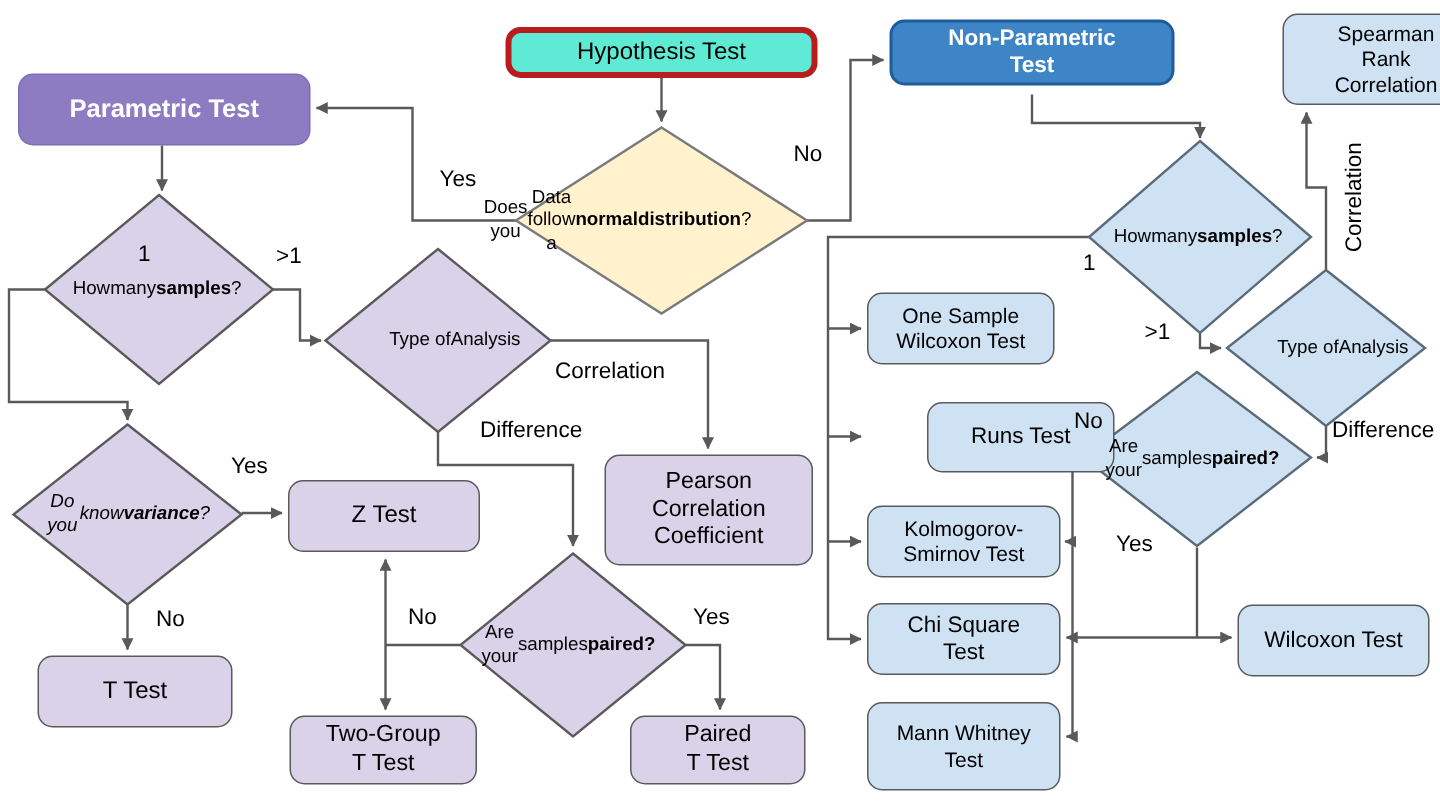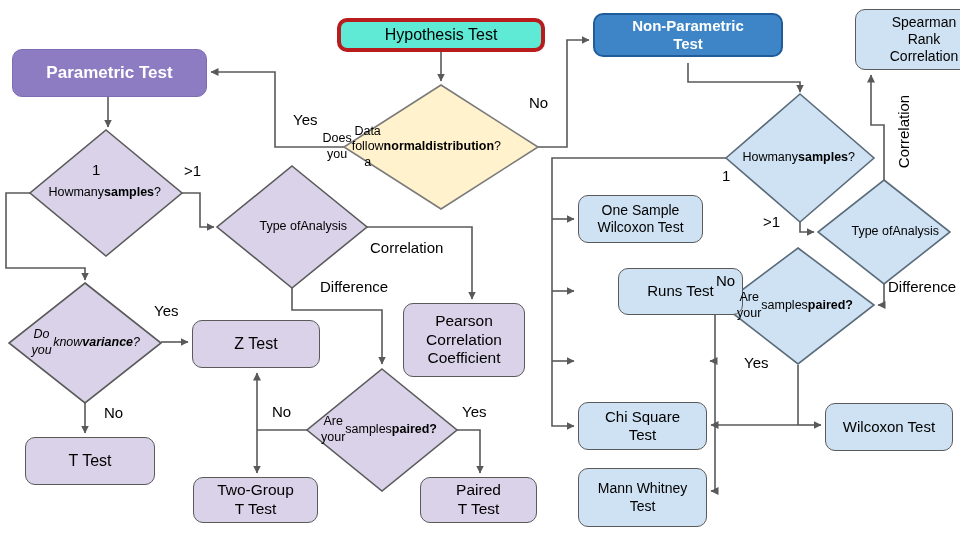--- a/index.html
+++ b/index.html
@@ -98,21 +98,21 @@
   <div class="box lb" style="left:807px;top:9px;width:138px;height:61px;margin-left:48px;">
     <span>Spearman</span>
     <span>Rank</span>
     <span>Correlation</span>
   </div>
 
   <div class="box lp big" style="left:192px;top:320px;width:128px;height:48px;">
     <span>Z Test</span>
   </div>
 
-  <div class="box lp" style="left:403px;top:303px;width:122px;height:74px;font-size:15.5px;">
+  <div class="box lp" style="left:403px;top:303px;width:139px;height:74px;font-size:15.5px;">
     <span>Pearson</span>
     <span>Correlation</span>
     <span>Coefficient</span>
   </div>
 
   <div class="box lp big" style="left:25px;top:437px;width:130px;height:48px;">
     <span>T Test</span>
   </div>
 
   <div class="box lp" style="left:193px;top:477px;width:125px;height:46px;font-size:15.5px;">
@@ -127,20 +127,24 @@
 
   <div class="box lb" style="left:578px;top:195px;width:125px;height:48px;">
     <span>One Sample</span>
     <span>Wilcoxon Test</span>
   </div>
 
   <div class="box lb" style="left:578px;top:268px;width:125px;height:47px;font-size:15px;margin-left:40px;">
     <span>Runs Test</span>
   </div>
 
+  <div class="box lb" style="left:578px;top:337px;width:129px;height:48px;">
+    <span>Kolmogorov-</span>
+    <span>Smirnov Test</span>
+  </div>
 
   <div class="box lb" style="left:578px;top:402px;width:129px;height:48px;font-size:15px;">
     <span>Chi Square</span>
     <span>Test</span>
   </div>
 
   <div class="box lb" style="left:578px;top:468px;width:129px;height:59px;">
     <span>Mann Whitney</span>
     <span>Test</span>
   </div>

